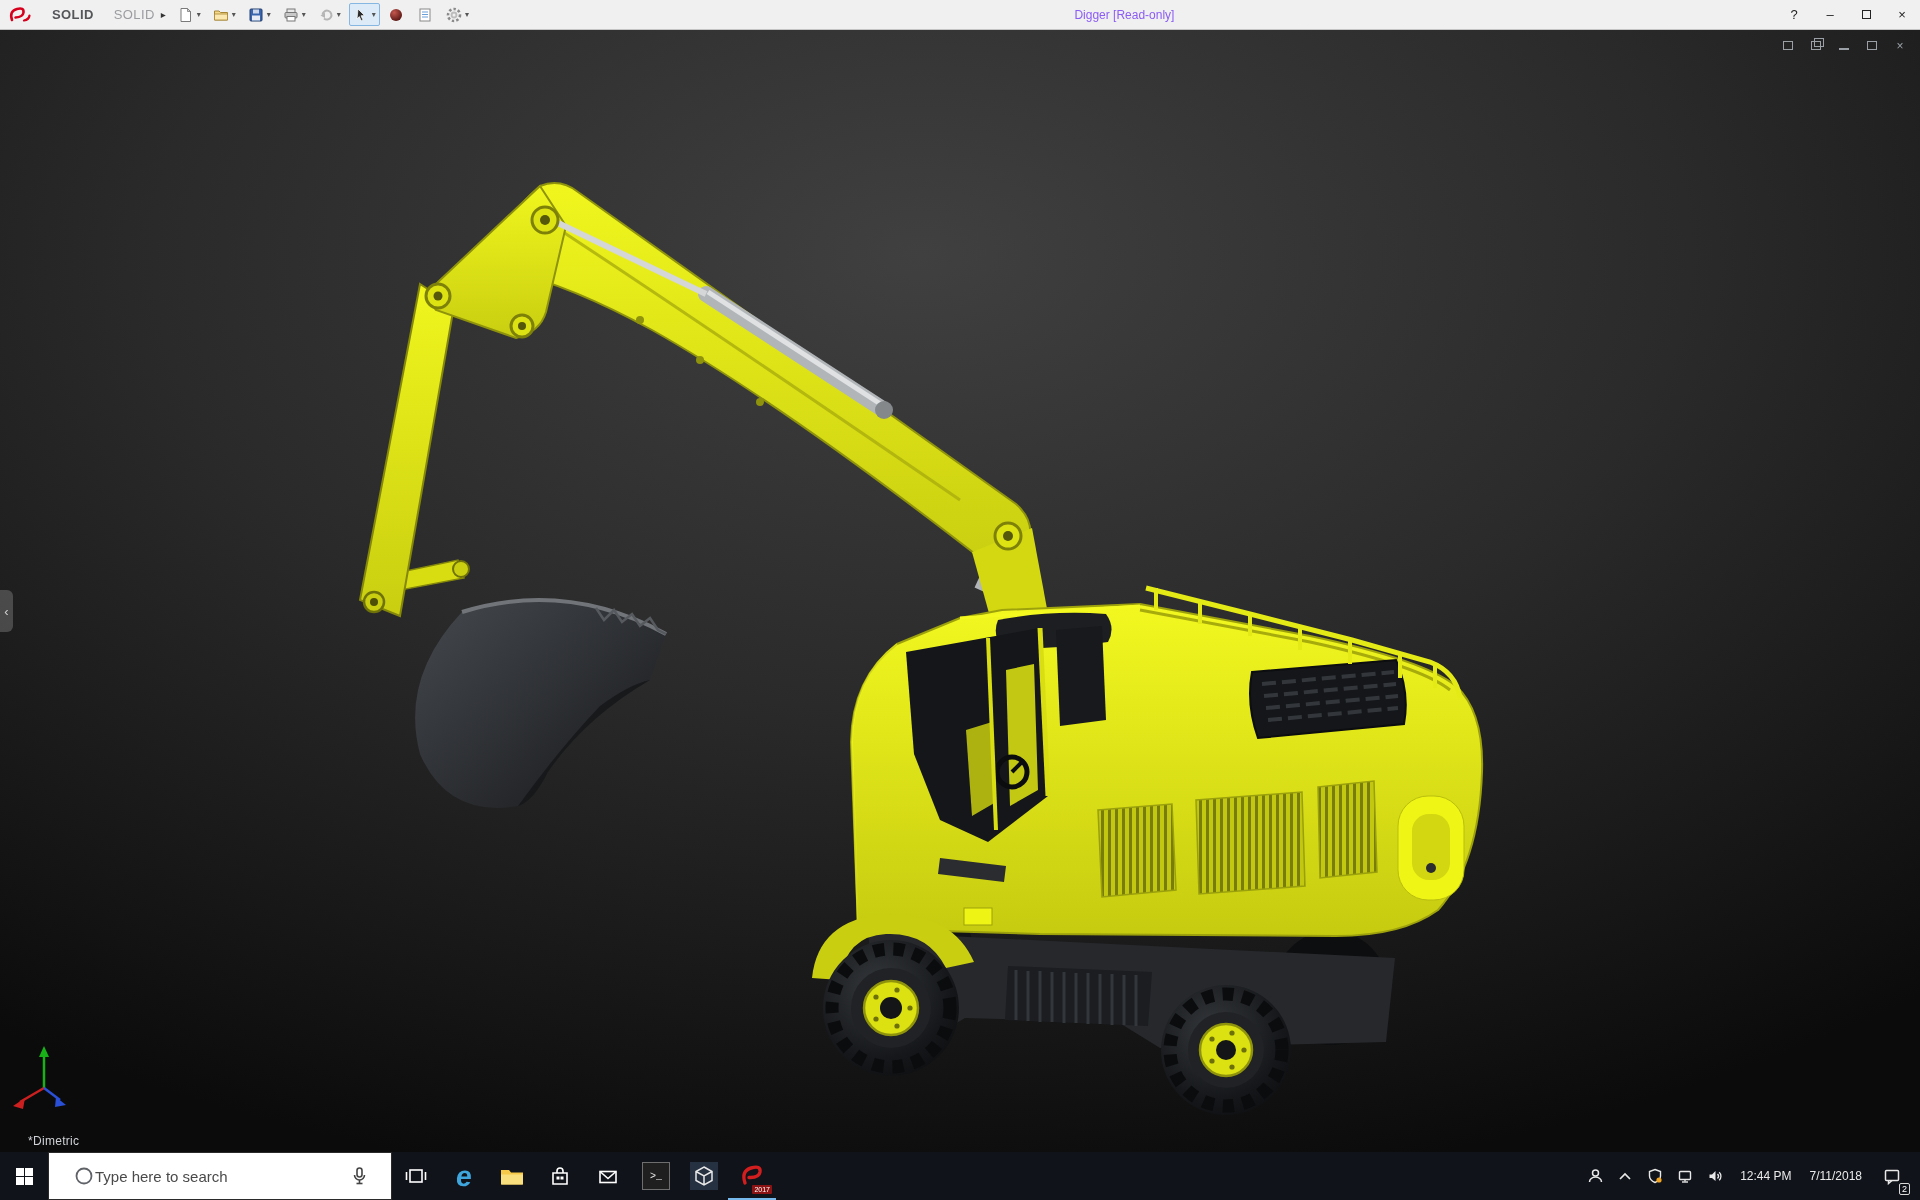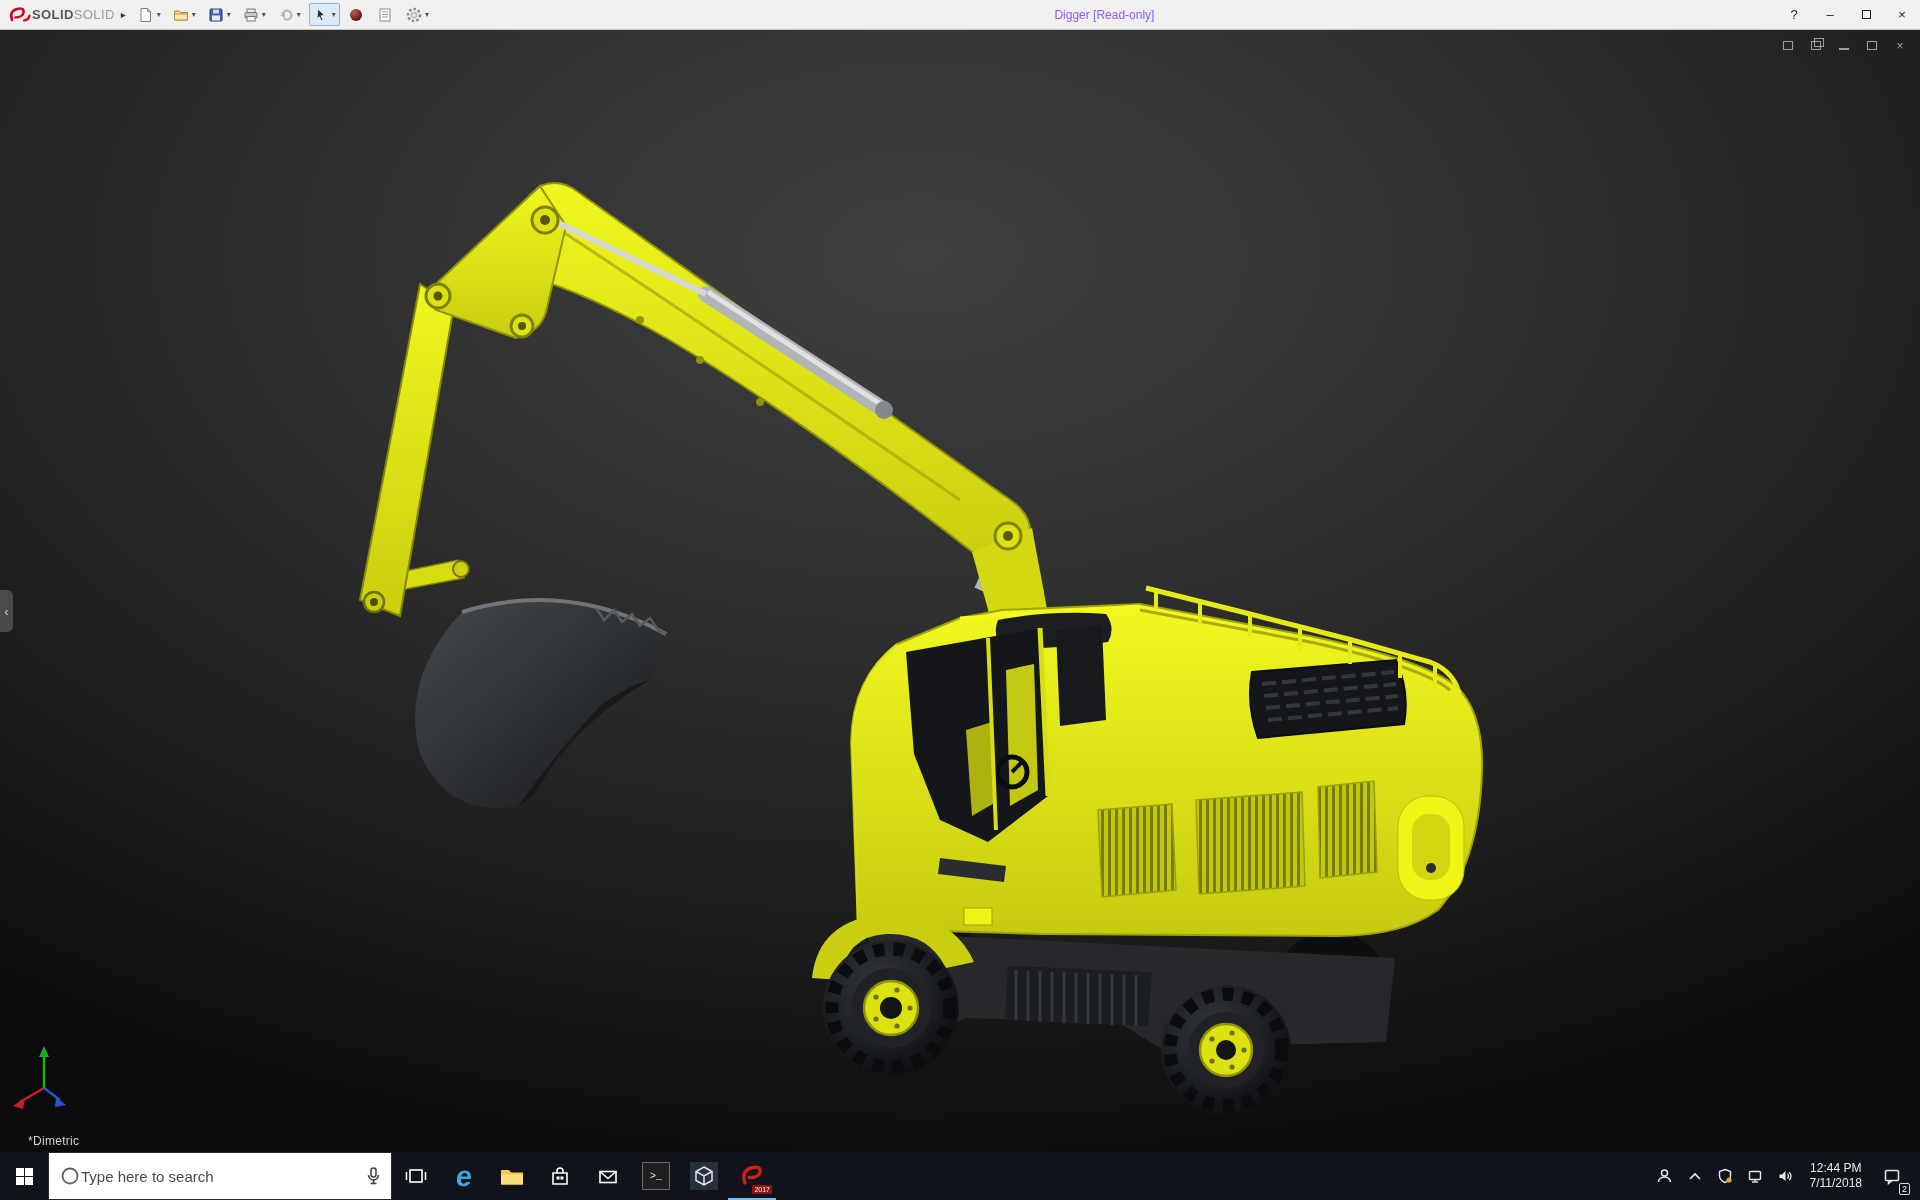--- a/index.html
+++ b/index.html
@@ -12,21 +12,21 @@
     --triad-green:#18b218; --triad-red:#cc2020; --triad-blue:#2a50d8;
   }
   *{margin:0;padding:0;box-sizing:border-box;}
   html,body{width:1920px;height:1200px;overflow:hidden;}
   body{font-family:"Liberation Sans","DejaVu Sans",sans-serif;background:#000;}
   #app{position:relative;width:1920px;height:1200px;}
 
   
   #titlebar{position:absolute;top:0;left:0;width:1920px;height:30px;background:var(--titlebar-bg);
     border-bottom:1px solid #c4c4c4;display:flex;align-items:center;padding:0 0 0 8px;z-index:5;}
-  .brand{display:flex;align-items:center;gap:0;}
+  .brand{display:flex;align-items:center;gap:20px;}
   .brand .b{font-weight:bold;font-size:13px;color:var(--brand-dark);letter-spacing:.4px;}
   .brand .l{font-size:13px;color:var(--brand-gray);letter-spacing:.4px;}
   .flyout{border:none;background:transparent;font-size:10px;color:#333;padding:0 8px 0 6px;cursor:default;}
   .toolbar{display:flex;align-items:center;gap:4px;}
   .tbtn{display:flex;align-items:center;gap:2px;padding:2px 3px;border:1px solid transparent;border-radius:2px;background:transparent;}
   .tbtn.pressed{background:#dcebf7;border-color:#86b7e2;}
   .tbtn .ticon{display:flex;width:17px;height:17px;align-items:center;justify-content:center;}
   .caret{font-size:8px;color:#555;line-height:1;}
   .title{flex:1;text-align:center;font-size:12px;color:#8b5cf6;white-space:nowrap;}
   .wincontrols{display:flex;align-items:center;height:30px;}
@@ -49,33 +49,33 @@
   .dc-x{font-size:12px;color:#9aa0a6;line-height:1;}
   .edge-tab{position:absolute;left:0;top:560px;width:13px;height:42px;border:none;border-radius:0 6px 6px 0;
     background:rgba(190,190,190,.28);color:#cfcfcf;font-size:13px;padding:0;}
   .orient-label{position:absolute;left:28px;bottom:4px;font-size:12px;color:#cfd2d6;letter-spacing:.3px;}
 
   
   #taskbar{position:absolute;left:0;bottom:0;width:1920px;height:48px;background:var(--taskbar-bg);
     display:flex;align-items:stretch;z-index:6;}
   #taskbar button{border:none;background:transparent;color:var(--taskbar-icon);display:flex;align-items:center;justify-content:center;}
   .start{width:48px;}
-  .search{width:344px;background:var(--search-bg);display:flex;align-items:center;padding:0 10px;border:1px solid #2a2a2a;}
+  .search{width:344px;background:var(--search-bg);display:flex;align-items:center;padding:0 24px;border:1px solid #2a2a2a;}
   .search input{flex:1;border:none;outline:none;background:transparent;font-size:15px;color:var(--search-text);
     font-family:"Liberation Sans","DejaVu Sans",sans-serif;}
   .search input::placeholder{color:#4a4a4a;opacity:1;}
   .appbtn{width:48px;position:relative;}
   .appbtn.active{background:rgba(255,255,255,.08);box-shadow:inset 0 -2px 0 var(--active-underline);}
   .edge-glyph{font-size:29px;font-weight:bold;color:var(--edge-blue);transform:skewX(-6deg);line-height:1;}
   .tile{width:28px;height:28px;border:1px solid #6e6e6e;background:#1f1f1f;color:#e8e8e8;
     font-family:"Liberation Mono","DejaVu Sans Mono",monospace;font-size:10px;display:flex;align-items:center;justify-content:center;}
   .sw-badge{position:absolute;right:4px;bottom:6px;background:#8c1313;color:#fff;font-size:7px;padding:0 2px;border-radius:1px;line-height:9px;}
   .tray{margin-left:auto;display:flex;align-items:stretch;}
   .tray-btn{width:30px;position:relative;}
-  .clock{flex-direction:column;padding:0 10px;font-size:12px;line-height:15px;color:#fff;}
+  .clock{flex-direction:row;padding:0 10px;font-size:12px;line-height:15px;color:#fff;gap:18px;}
   .ac-badge{position:absolute;right:2px;bottom:5px;background:#10131a;border:1px solid #d8d8d8;color:#fff;
     font-size:9px;line-height:10px;padding:0 2px;border-radius:2px;}
   .show-desktop{width:8px;border-left:1px solid #4a4a4a;}
 </style>
 </head>
 <body>
 
 <div id="app">
 
   <header id="titlebar">

